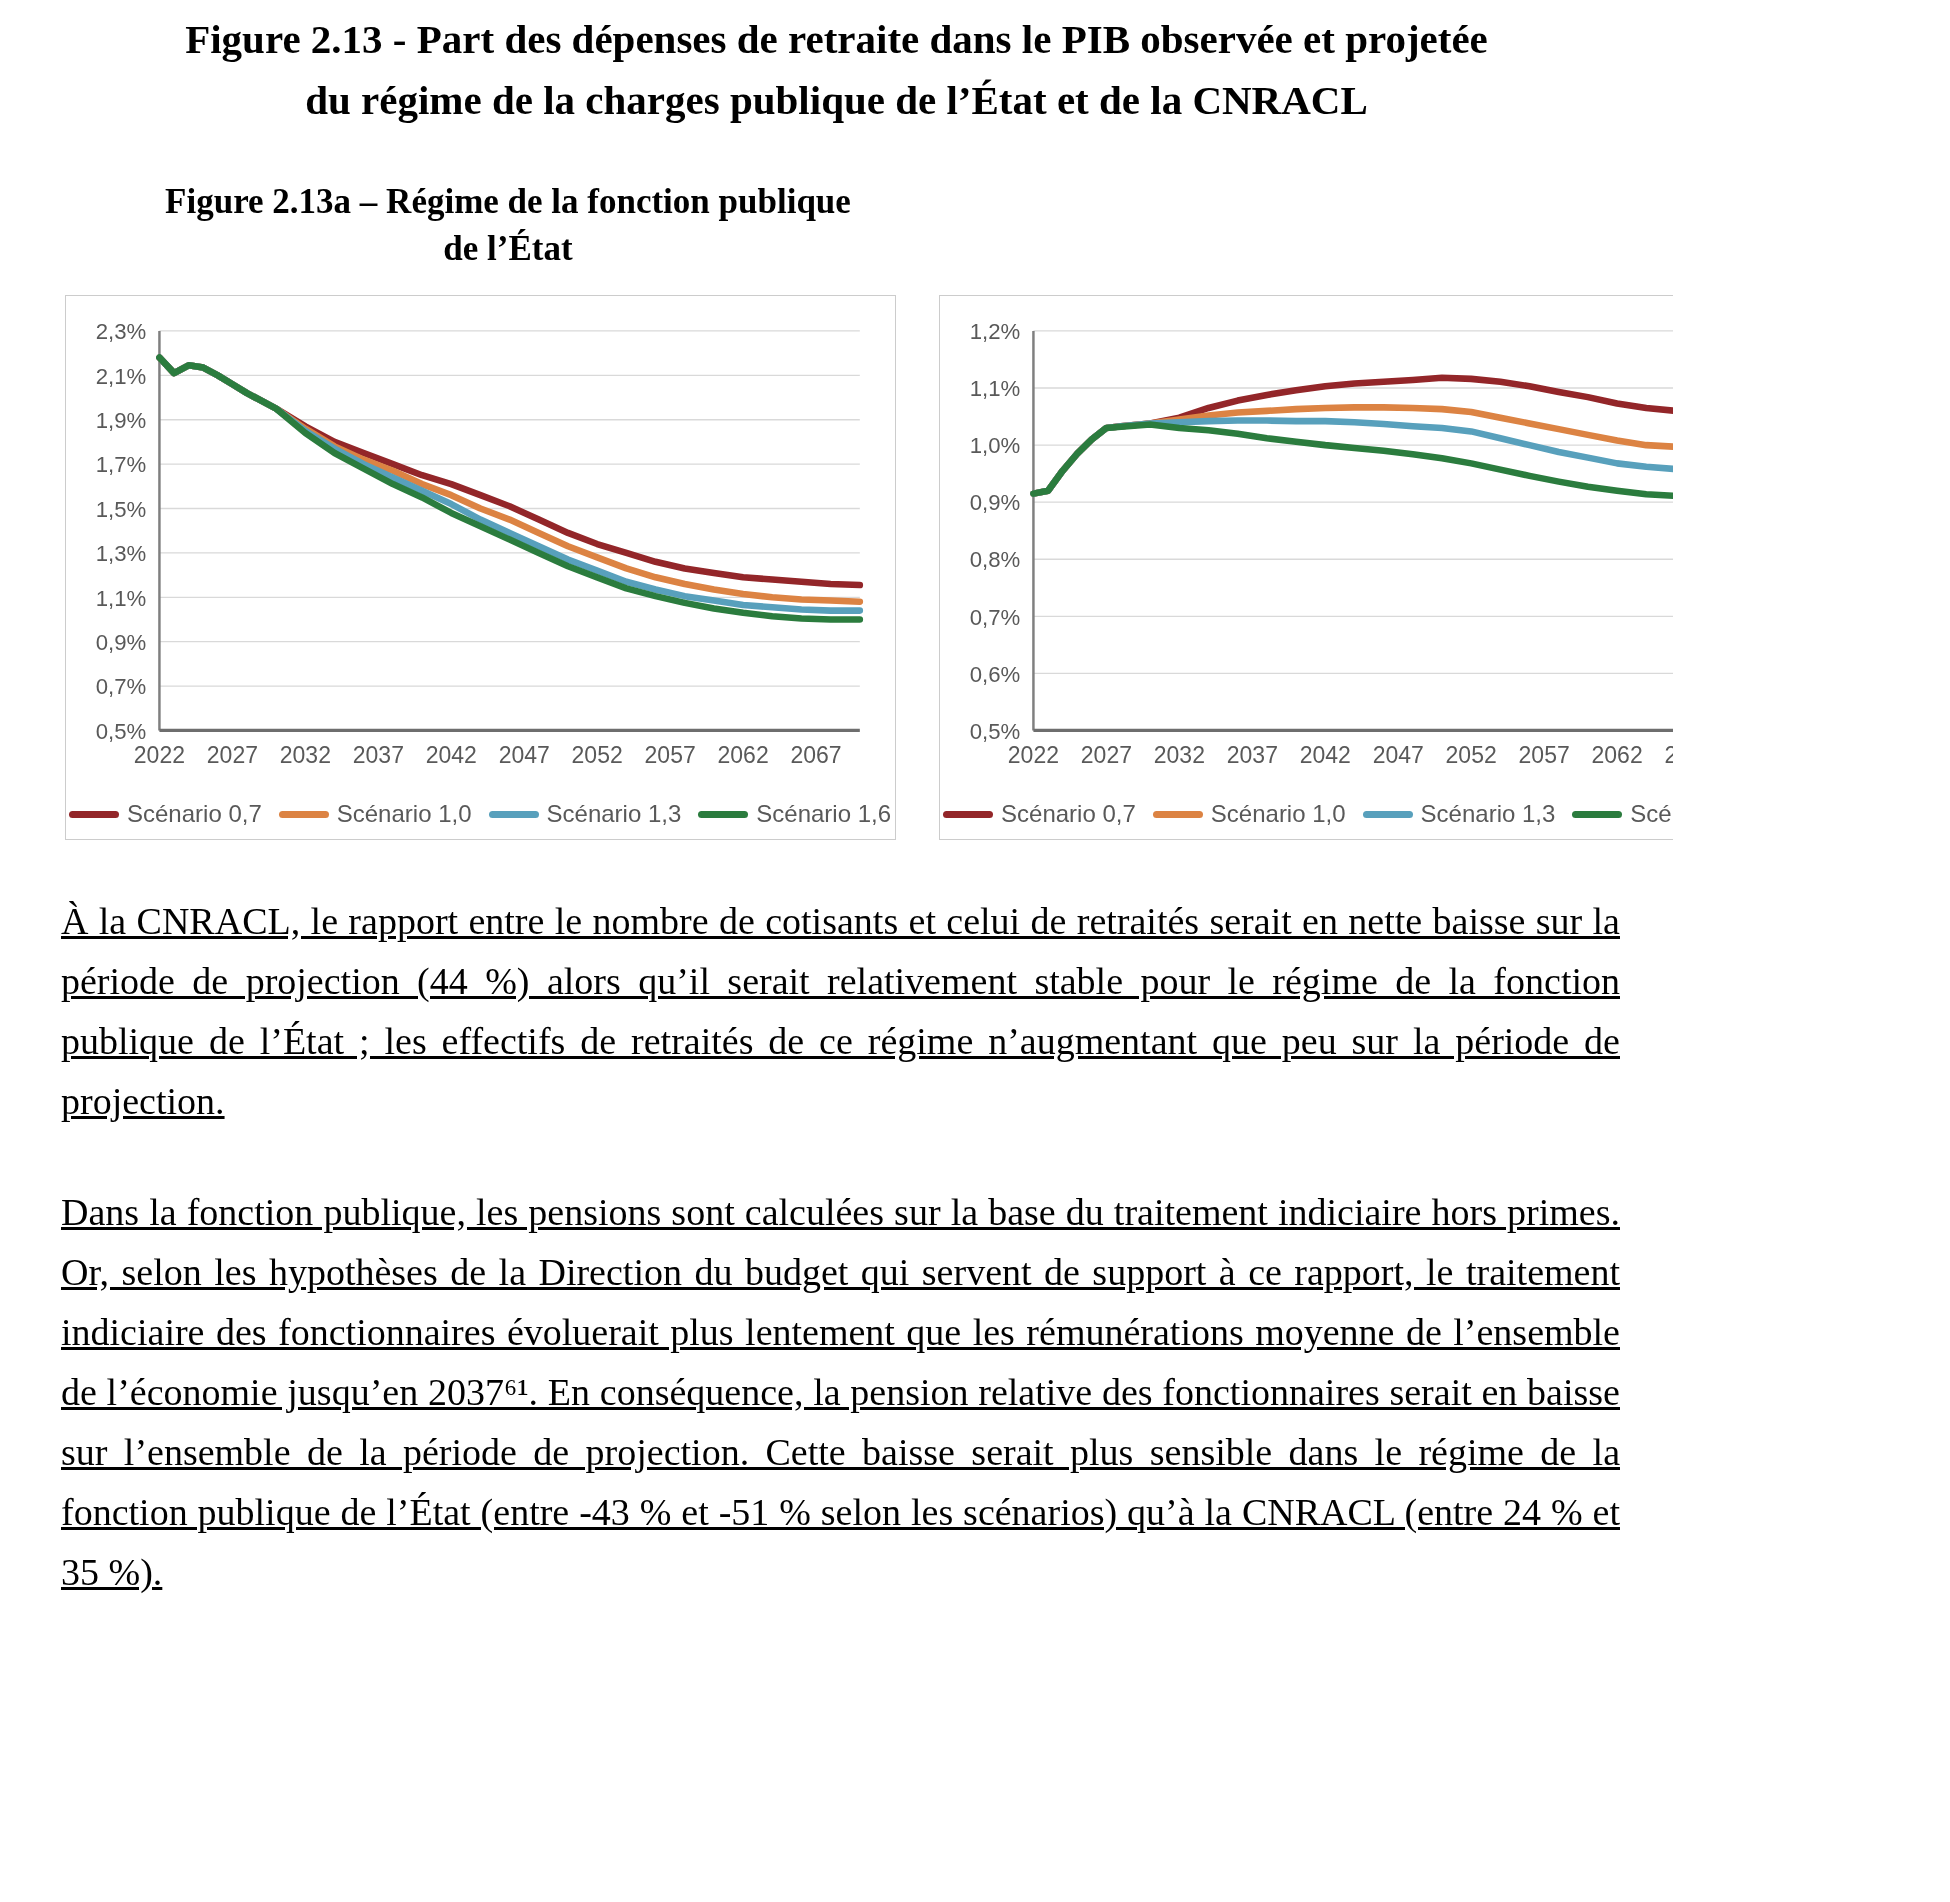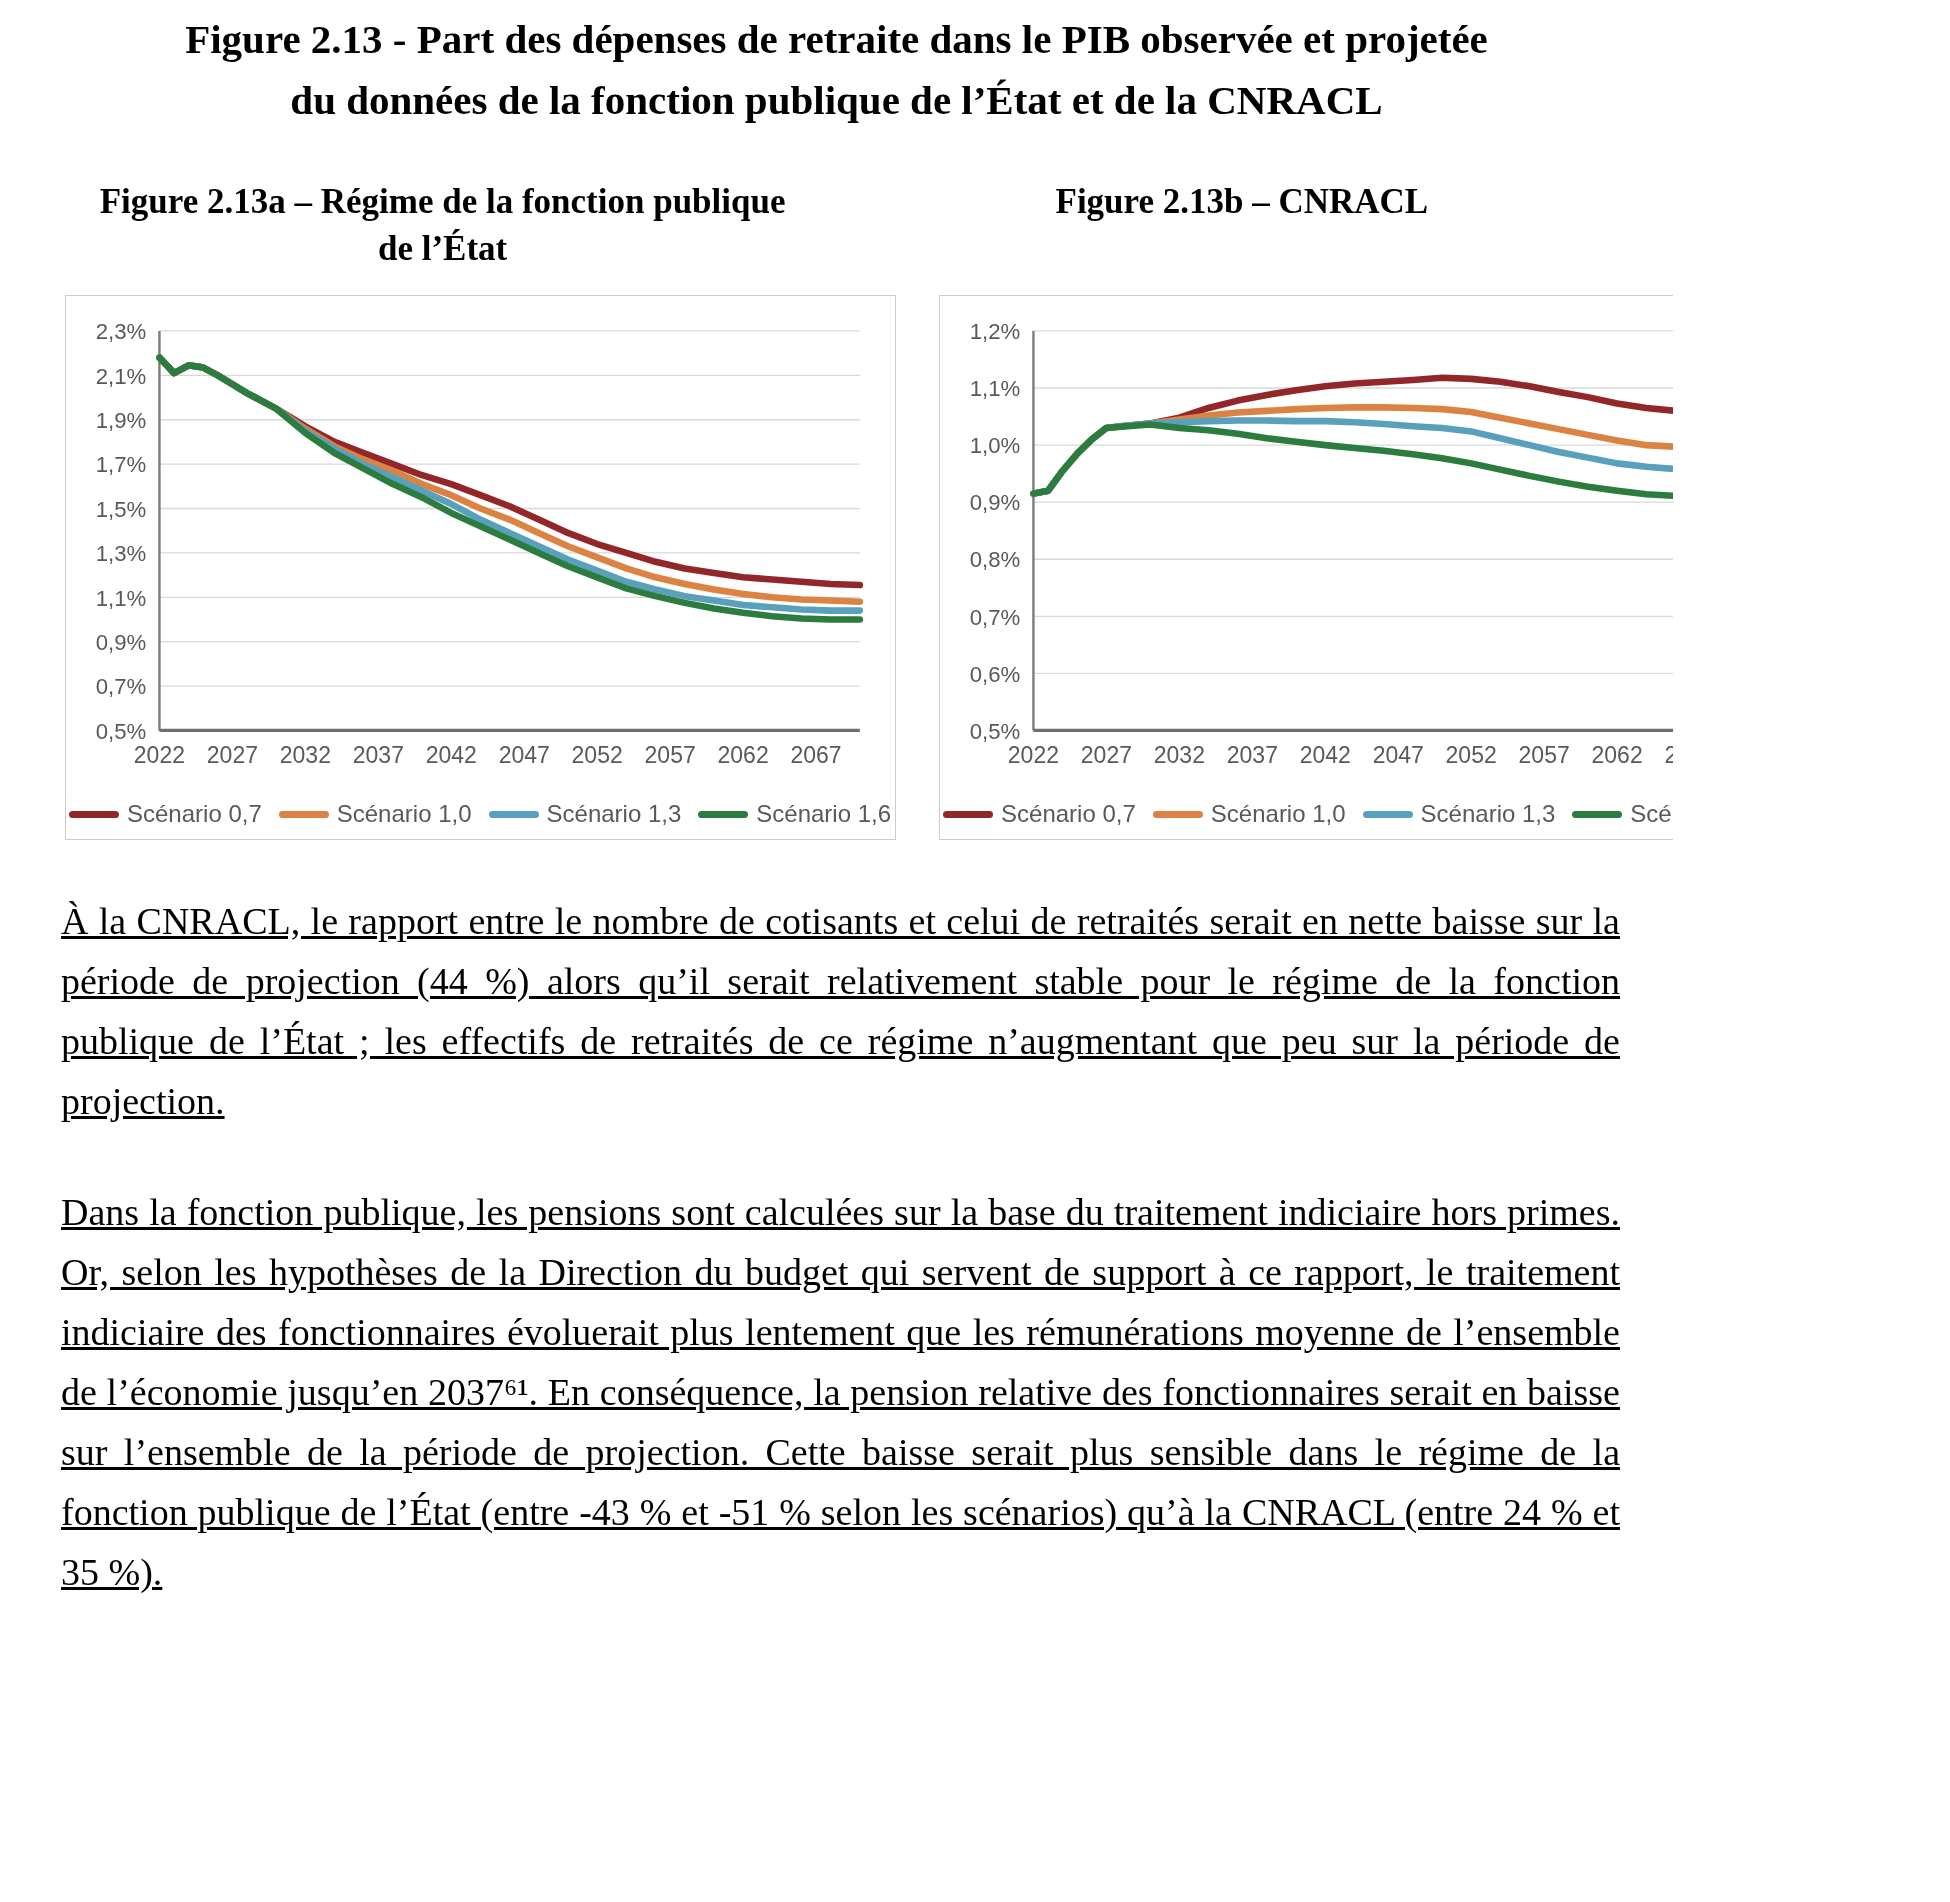--- a/index.html
+++ b/index.html
@@ -34,30 +34,27 @@
     text-decoration:underline;
   }
 </style>
 </head>
 <body>
 
 <div class="page">
 
   <div class="title">
     <div>Figure 2.13 - Part des dépenses de retraite dans le PIB observée et projetée</div>
-    <div>du données de la fonction publique de l’État et de la CNRACL</div>
+    <div>du régime de la charges publique de l’État et de la CNRACL</div>
   </div>
 
   <div class="captions">
     <div class="cap capA">
       <div>Figure 2.13a – Régime de la fonction publique</div>
       <div>de l’État</div>
-    </div>
-    <div class="cap capB">
-      <div>Figure 2.13b – CNRACL</div>
     </div>
   </div>
 
   <div class="charts">
     <figure class="chartbox">
       <svg id="svg-a" viewBox="0 0 1000 600">
           <line x1="110" y1="520.0" x2="962" y2="520.0" stroke="#d9d9d9" stroke-width="1.6"></line>
           <text x="94" y="530" text-anchor="end" fill="#595959" font-size="27" font-family="Liberation Sans, sans-serif">0,5%</text>
           <line x1="110" y1="466.0" x2="962" y2="466.0" stroke="#d9d9d9" stroke-width="1.6"></line>
           <text x="94" y="476" text-anchor="end" fill="#595959" font-size="27" font-family="Liberation Sans, sans-serif">0,7%</text>

